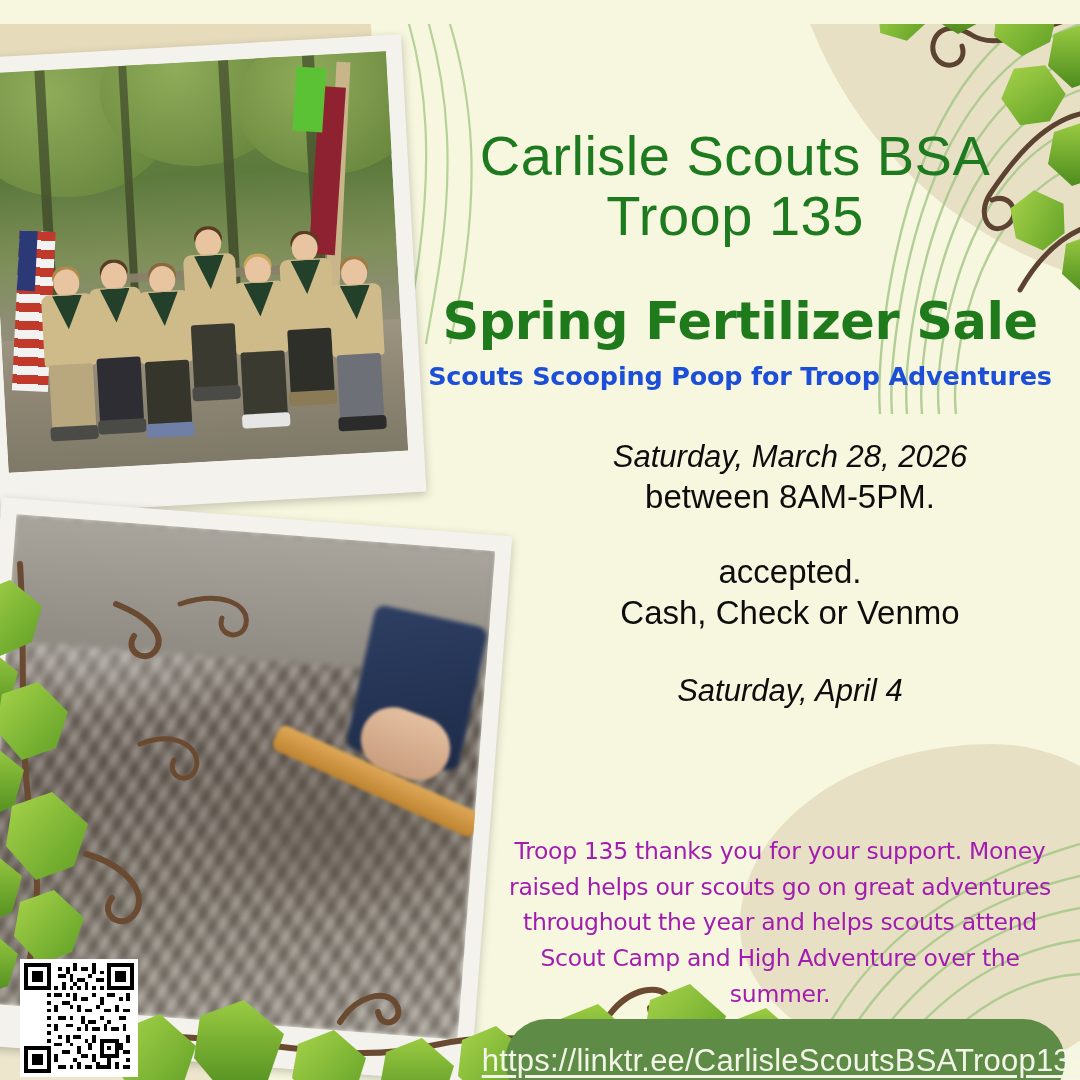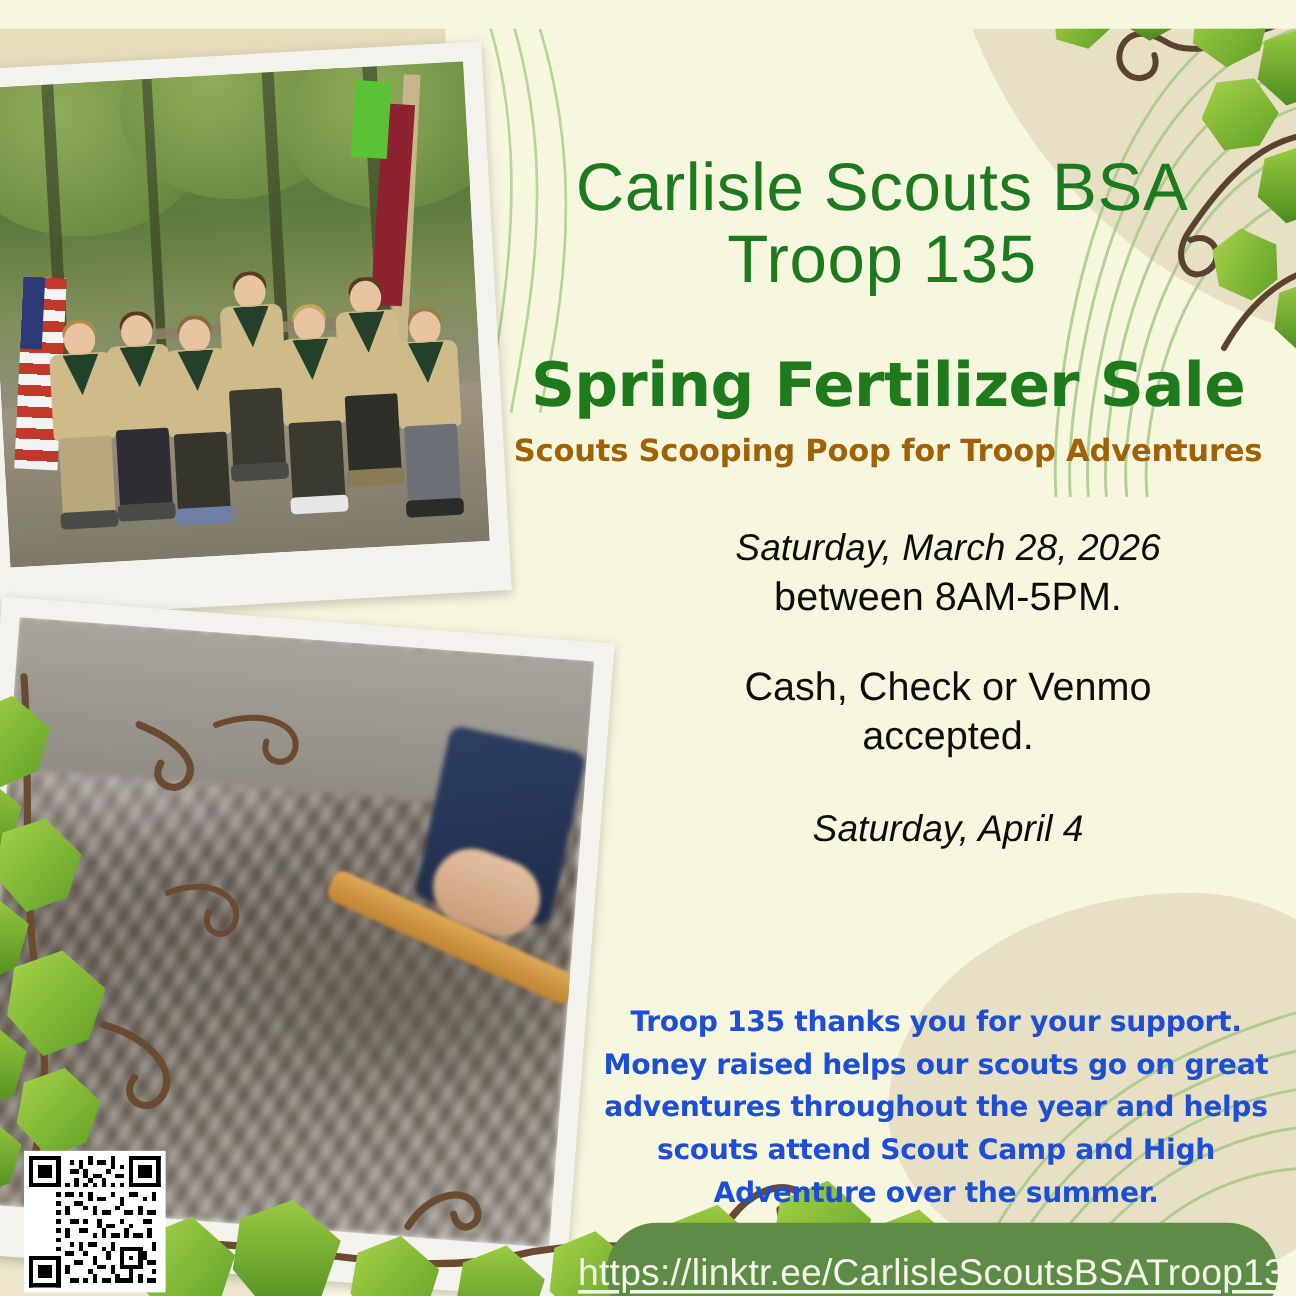--- a/index.html
+++ b/index.html
@@ -117,21 +117,21 @@
   .headline{
     position:absolute;left:0;right:0;top:268px;text-align:center;
     font-family:"DejaVu Sans", sans-serif;
     font-size:51px;font-weight:bold;color:#1F7A1C;
     letter-spacing:-.5px;
     text-shadow:0 0 1px rgba(255,255,255,.55);
   }
   .subhead{
     position:absolute;left:0;right:0;top:337px;text-align:center;
     font-family:"DejaVu Sans", sans-serif;
-    font-size:25.5px;font-weight:bold;color:#a16207;letter-spacing:-.2px;
+    font-size:25.5px;font-weight:bold;color:#1d4ed8;letter-spacing:-.2px;
   }
 
   .info{position:absolute;left:110px;width:560px;top:410px;text-align:center;color:#0d0d0d;}
   .info .hd{
     font-family:"DejaVu Sans", sans-serif;
     font-size:31px;font-weight:bold;letter-spacing:.3px;
     text-decoration:underline;text-underline-offset:5px;text-decoration-thickness:3px;
     display:inline-block;
   }
   .info .em{
@@ -140,21 +140,21 @@
   }
   .info .ln{
     font-family:"Liberation Sans", sans-serif;
     font-size:33px;line-height:1.25;
   }
   .info .gap{height:34px;}
 
   .thanks{
     position:absolute;left:90px;width:580px;top:810px;text-align:center;
     font-family:"DejaVu Sans", sans-serif;
-    font-size:23.5px;font-weight:bold;line-height:1.52;color:#1d4ed8;
+    font-size:23.5px;font-weight:normal;line-height:1.52;color:#a21caf;
     letter-spacing:-.3px;
   }
 
   .url-banner{
     position:absolute;left:505px;top:995px;width:560px;height:84px;
     background:#5E8B45;border-radius:46px;
     display:flex;align-items:center;justify-content:center;
   }
   .url-banner a, .url-banner span{
     color:#F2F5E8;font-family:"Liberation Sans", sans-serif;
@@ -390,22 +390,22 @@
 
     <div class="headline">Spring Fertilizer Sale</div>
     <div class="subhead">Scouts Scooping Poop for Troop Adventures</div>
 
     <div class="info">
       <div class="em">Saturday, March 28, 2026</div>
       <div class="ln">between 8AM-5PM.</div>
 
       <div class="gap"></div>
 
+      <div class="ln">accepted.</div>
       <div class="ln">Cash, Check or Venmo</div>
-      <div class="ln">accepted.</div>
 
       <div class="gap"></div>
 
       <div class="em">Saturday, April 4</div>
     </div>
 
     <div class="thanks">Troop 135 thanks you for your support. Money raised helps our scouts go on great adventures  throughout the year  and helps scouts attend  Scout Camp and High Adventure over the summer.</div>
   </div>
 
   <div class="url-banner">

